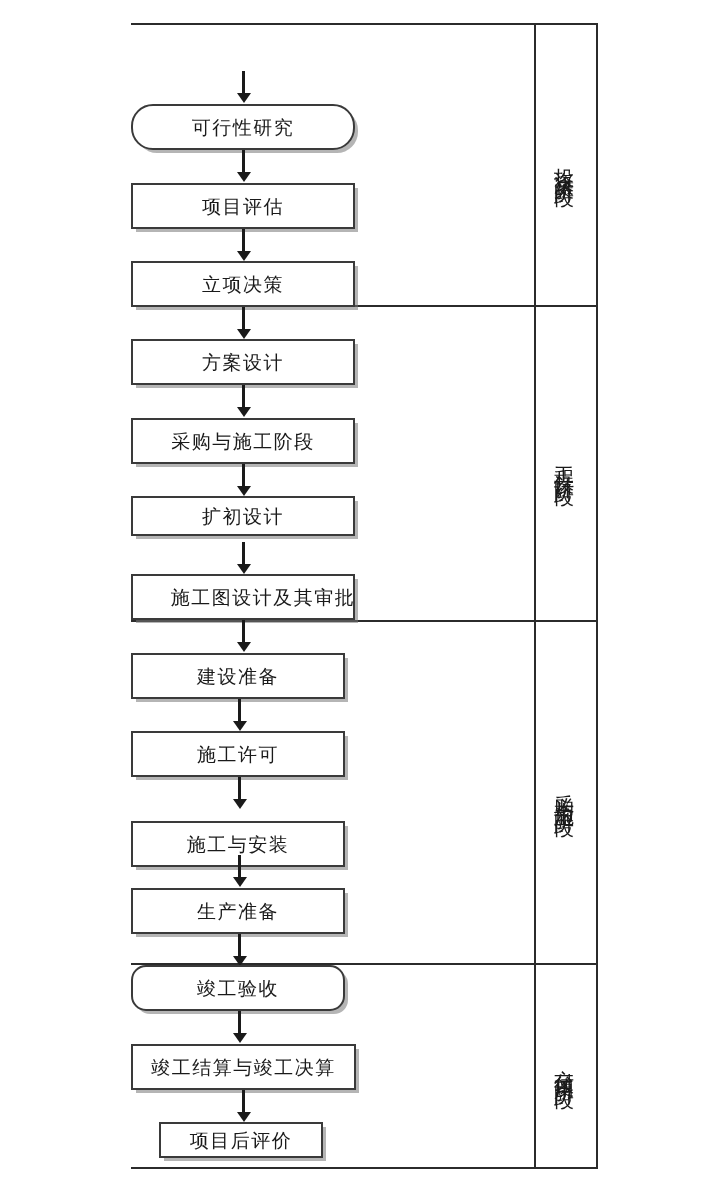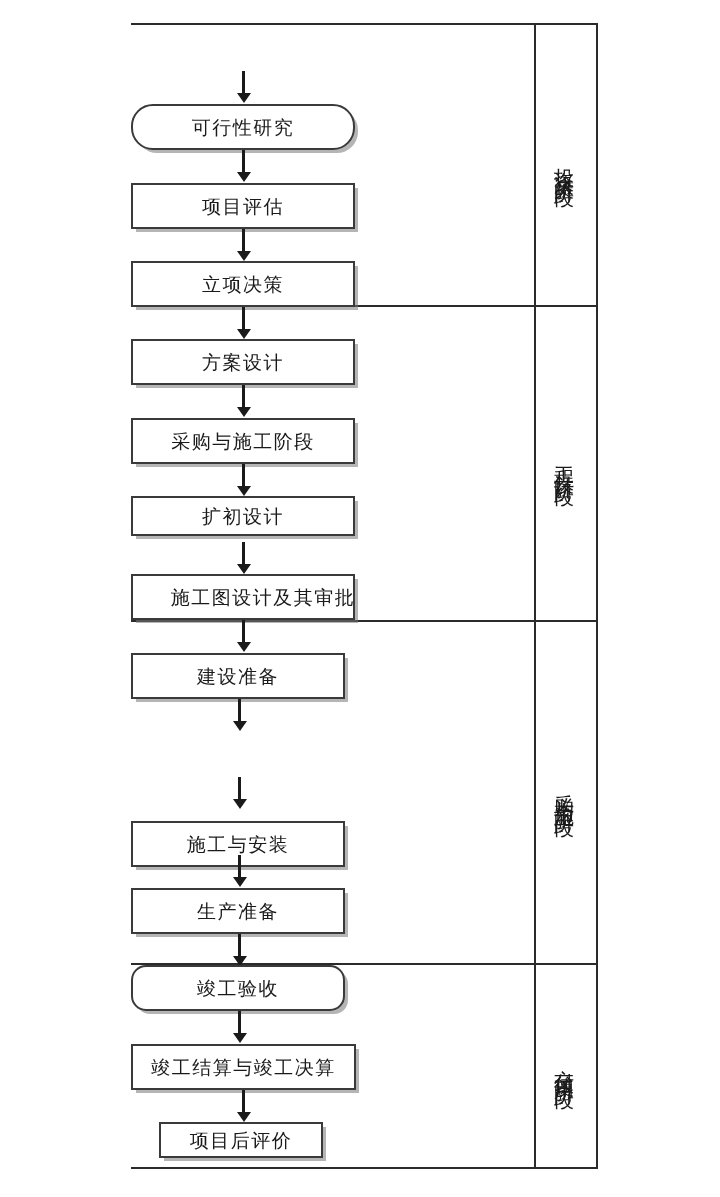--- a/index.html
+++ b/index.html
@@ -142,20 +142,23 @@
 
   <div class="phase-label" style="left:534px; top:305px; width:62px; height:315px;">
     <span class="phase-label-text">工程设计阶段</span>
   </div>
 
   <div class="node" style="left:131px; top:653px; width:214px; height:46px;">
     <span class="node-label">建设准备</span>
   </div>
   <div class="arrow" style="left:238px; top:699px; height:23px;"></div>
 
+  <div class="node" style="left:131px; top:731px; width:214px; height:46px;">
+    <span class="node-label">施工许可</span>
+  </div>
   <div class="arrow" style="left:238px; top:777px; height:23px;"></div>
 
   <div class="node" style="left:131px; top:809px; width:214px; height:46px;margin-top:12px;">
     <span class="node-label">施工与安装</span>
   </div>
   <div class="arrow" style="left:238px; top:855px; height:23px;"></div>
 
   <div class="node" style="left:131px; top:888px; width:214px; height:46px;">
     <span class="node-label">生产准备</span>
   </div>

